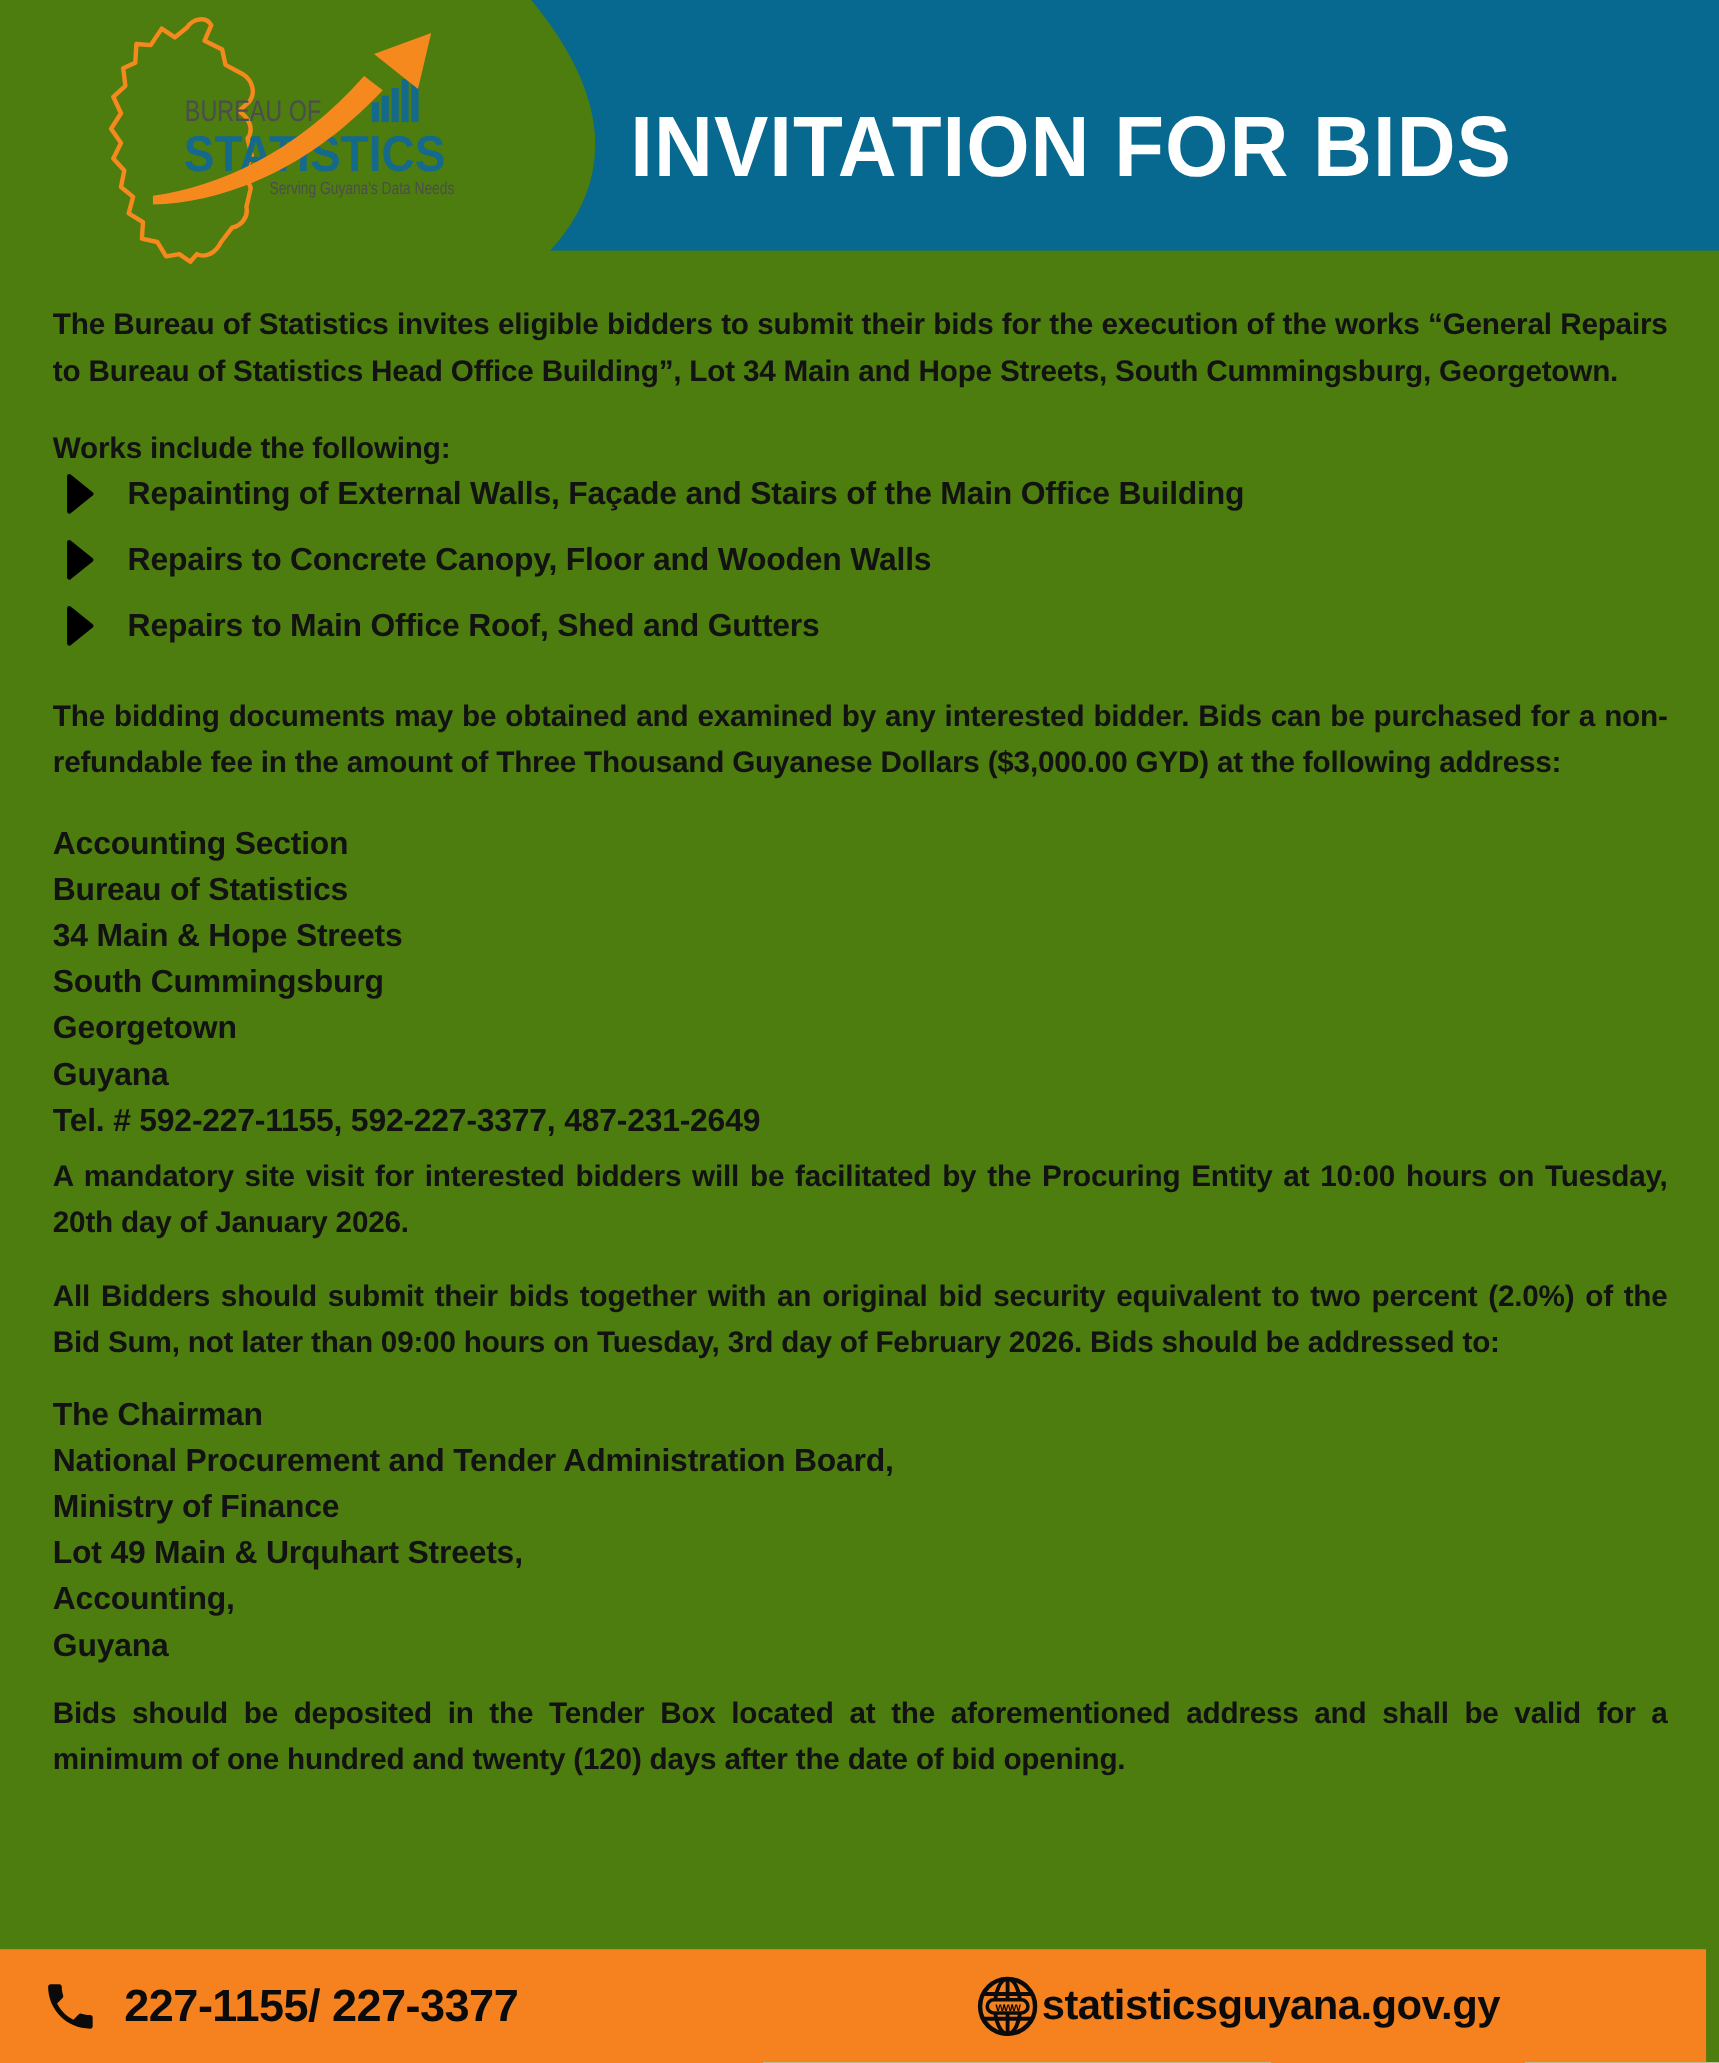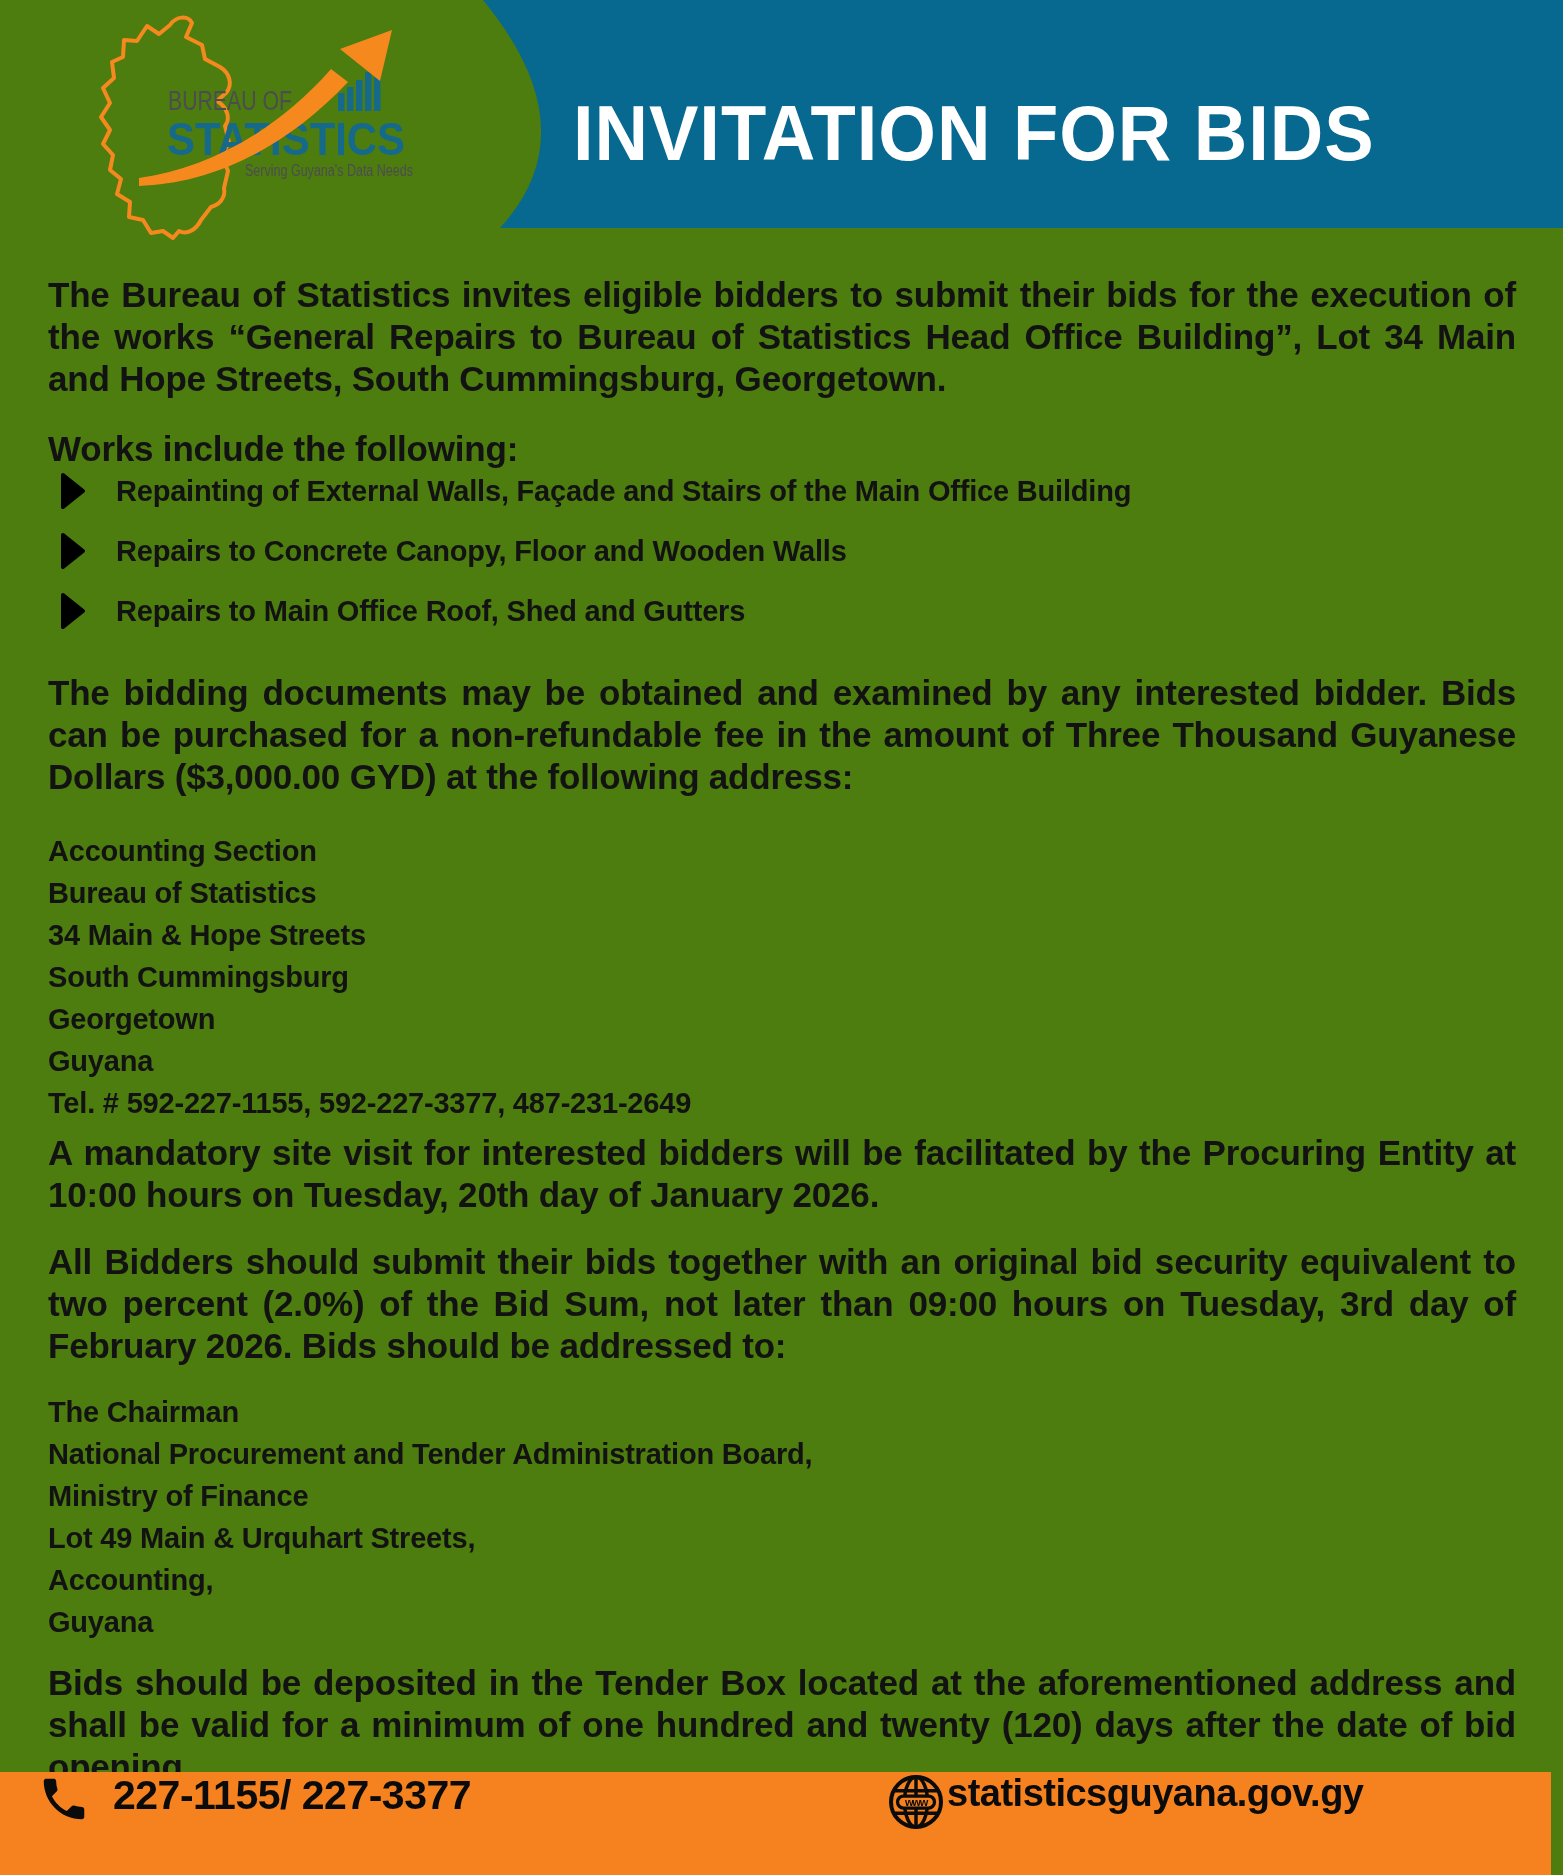--- a/index.html
+++ b/index.html
@@ -46,21 +46,21 @@
   }
 
   
   .content {
     color: #121212;
     font-weight: bold;
   }
   .para {
     margin-left: 48px;
     margin-right: 47px;
-    font-size: 35px;
+    font-size: 27px;
     line-height: 42px;
     letter-spacing: -0.2px;
   }
   .justify { text-align: justify; }
 
   .intro        { margin-top: 46px; }
   .works-head   { margin-top: 28px; }
 
   .works-list {
     list-style: none;
@@ -91,21 +91,21 @@
     left: 0; bottom: 0;
     width: 1551px;
     height: 103px;
     background: #F5821F;
   }
   .contact {
     position: absolute;
     top: 0;
     height: 103px;
     display: flex;
-    align-items: flex-start;
+    align-items: center;
     color: #0b0b0b;
     font-weight: bold;
     white-space: nowrap;
   }
   .contact-phone { left: 37px; gap: 22px; font-size: 41px; letter-spacing: -0.5px; }
   .contact-web   { left: 886px; gap: 1px; font-size: 38px; letter-spacing: -0.5px; }
   .contact svg { display: block; flex: 0 0 auto; }
 </style>
 </head>
 <body>

